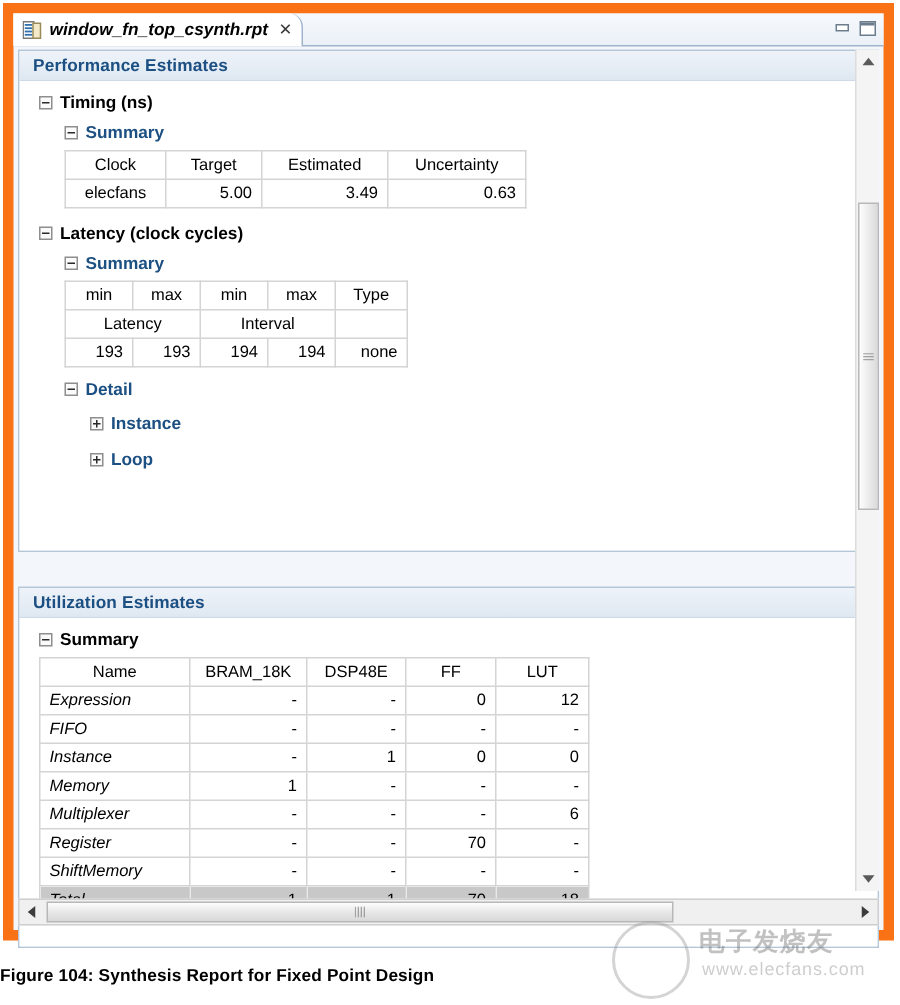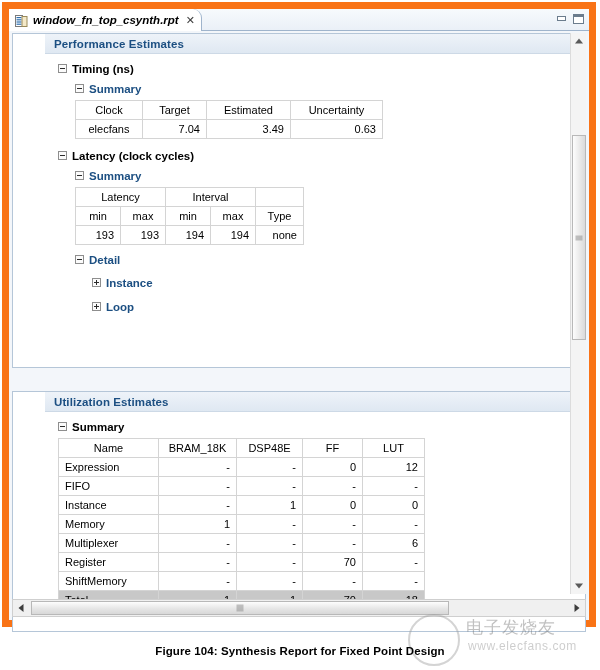--- a/index.html
+++ b/index.html
@@ -121,21 +121,20 @@
     bottom: 0;
   }
   .panel {
     position: absolute;
     left: 3px;
     right: 3px;
     background: #ffffff;
     border: 1px solid #b5c6d8;
     box-sizing: border-box;
     overflow: hidden;
-    padding-left: 32px;
   }
   .panel-perf { top: 2px;   height: 335px; }
   .panel-util { top: 360px; height: 241px; }
 
   .panel-header {
     height: 20px;
     background: linear-gradient(to bottom, #eef3f9 0%, #dfe8f2 100%);
     border-bottom: 1px solid #cdd9e6;
     display: flex;
     align-items: center;
@@ -219,21 +218,21 @@
     height: 19px;
     padding: 0 6px;
     font-weight: normal;
     font-size: 11px;
     box-sizing: border-box;
     white-space: nowrap;
     overflow: hidden;
   }
   .rpt-table th { text-align: center; }
   .rpt-table td.num { text-align: right; }
-  .rpt-table td.left { text-align: left; }
+  .rpt-table td.left { text-align: left; font-style: italic; }
   .rpt-table td.ctr { text-align: center; }
   .rpt-table tr.total td {
     background: #c8c8c8;
   }
 
   .tbl-wrap-timing   { margin: 1px 0 6px 30px; }
   .tbl-wrap-latency  { margin: 1px 0 6px 30px; }
   .tbl-wrap-util     { margin: 2px 0 0 13px; }
 
   
@@ -346,21 +345,20 @@
     background:
       linear-gradient(to right, #8a8a8a 1px, transparent 1px) 0 0/2px 100% repeat-x;
   }
 
   
   .caption {
     position: absolute;
     left: 0;
     right: 0;
     top: 645px;
-    text-align: center;
     font-size: 11.5px;
     font-weight: bold;
     color: #000000;
     letter-spacing: .1px;
   }
 
   
   .watermark {
     position: absolute;
     right: 6px;
@@ -368,21 +366,21 @@
     width: 190px;
     height: 52px;
     opacity: .42;
     pointer-events: none;
   }
   .wm-cn {
     position: absolute;
     left: 62px;
     top: 4px;
     font-size: 17px;
-    font-weight: normal;
+    font-weight: bold;
     color: #6d6d6d;
     letter-spacing: 1px;
     font-family: "DejaVu Sans", sans-serif;
   }
   .wm-url {
     position: absolute;
     left: 64px;
     top: 27px;
     font-size: 12px;
     color: #8a8a8a;
@@ -460,21 +458,21 @@
                 <tr>
                   <th>Clock</th>
                   <th>Target</th>
                   <th>Estimated</th>
                   <th>Uncertainty</th>
                 </tr>
               </thead>
               <tbody>
                 <tr>
                   <td class="ctr">elecfans</td>
-                  <td class="num">7.04</td>
+                  <td class="num">5.00</td>
                   <td class="num">3.49</td>
                   <td class="num">0.63</td>
                 </tr>
               </tbody>
             </table>
           </div>
 
           <div class="node l1" style="margin-top:8px">
             <span class="toggle"></span>
             <span class="node-label">Latency (clock cycles)</span>
@@ -488,30 +486,30 @@
             <table class="rpt-table">
               <colgroup>
                   <col style="width:45px">
                   <col style="width:45px">
                   <col style="width:45px">
                   <col style="width:45px">
                   <col style="width:48px">
                 </colgroup>
               <thead>
                 <tr>
-                  <th colspan="2">Latency</th>
-                  <th colspan="2">Interval</th>
-                  <th></th>
-                </tr>
-                <tr>
                   <th>min</th>
                   <th>max</th>
                   <th>min</th>
                   <th>max</th>
                   <th>Type</th>
+                </tr>
+                <tr>
+                  <th colspan="2">Latency</th>
+                  <th colspan="2">Interval</th>
+                  <th></th>
                 </tr>
               </thead>
               <tbody>
                 <tr>
                   <td class="num">193</td>
                   <td class="num">193</td>
                   <td class="num">194</td>
                   <td class="num">194</td>
                   <td class="num">none</td>
                 </tr>

